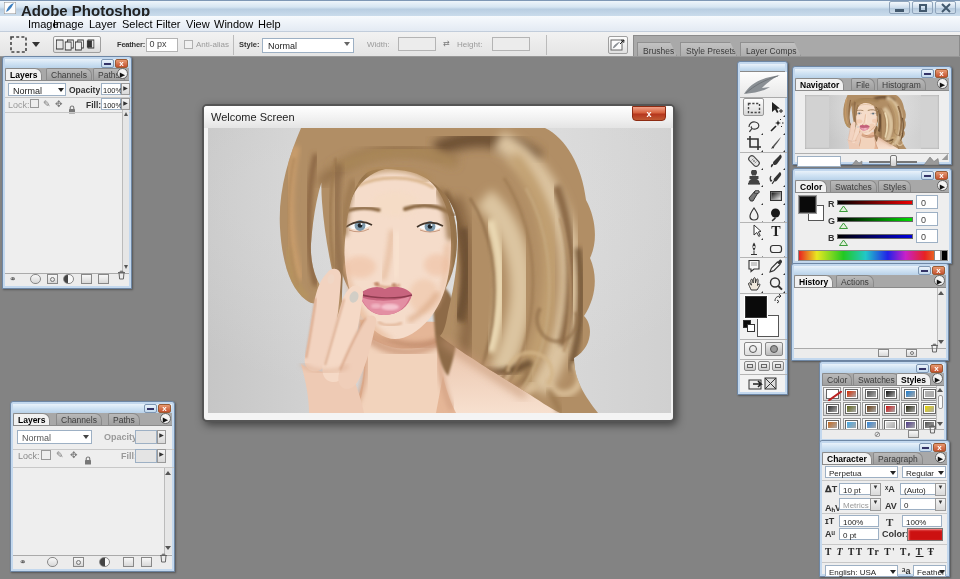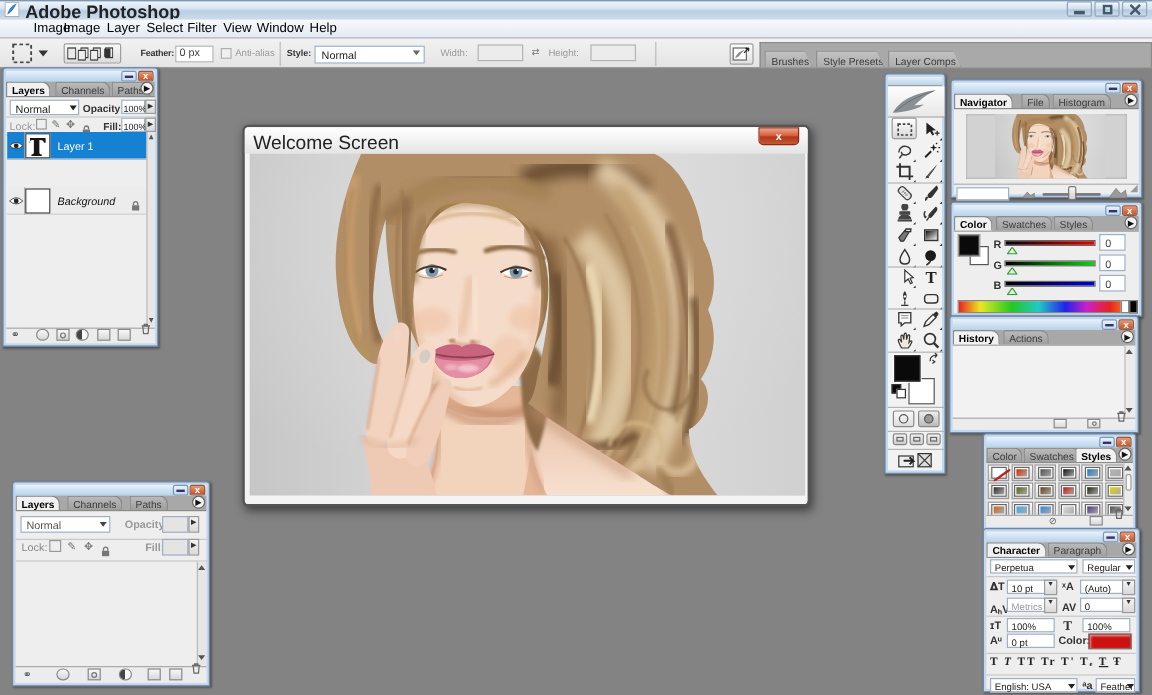--- a/index.html
+++ b/index.html
@@ -266,21 +266,21 @@
  <path d="M2.5,10.5 C4,6.5 7,4.5 10.5,3.5 C8,6 6.5,8.5 4.5,9.8 Z" fill="#8a8f94"></path>
  <path d="M10,6 L14,2 M14,2 l-2.8,0.3 M14,2 l-0.3,2.8" stroke="#222" stroke-width="1"></path>
 </svg>
 <div class="abs" id="palwell"></div>
 <div class="welltab" style="left:637px;width:40px;">Brushes</div>
 <div class="welltab" style="left:680px;width:57px;">Style Presets</div>
 <div class="welltab" style="left:740px;width:61px;">Layer Comps</div>
 
 <div class="abs" id="welcome" style="left:202px;top:104px;width:473px;height:318px;background:#f4f4f4;border:2px solid #555;border-radius:5px;box-shadow:2px 3px 8px rgba(0,0,0,.5);">
   <div class="abs" style="left:0;top:0;right:0;height:22px;background:linear-gradient(#ffffff,#f0f0f0 60%,#e4e4e4);border-radius:3px 3px 0 0;"></div>
-  <div class="abs" style="left:7px;top:5px;font-size:16px;color:#222;">Welcome Screen</div>
+  <div class="abs" style="left:7px;top:5px;font-size:11px;color:#222;">Welcome Screen</div>
   <div class="abs" style="left:428px;top:0px;width:34px;height:15px;background:linear-gradient(#f0a088,#d6613d 45%,#b5361d 55%,#c05a33);border:1px solid #8d2b12;border-radius:0 0 4px 4px;color:#fff;font-size:9px;font-weight:bold;text-align:center;line-height:14px;">x</div>
   <div class="abs" id="photo" style="left:4px;top:22px;width:463px;height:285px;background:#d5d5d5;overflow:hidden;"><svg width="463" height="285">
         <use href="#ph"></use>
       </svg></div>
 </div>
 
 <div class="pal" id="toolbox" style="left:737px;top:61px;width:51px;height:334px;">
   <div class="tbar" style="height:7px;"></div>
   <div class="body" style="top:9px;bottom:2px;background:#f2f2f2;">
     <div class="abs" style="left:0;top:0;width:47px;height:26px;background:linear-gradient(#fdfdfd,#e8e8e8);border-bottom:1px solid #aaa;">
@@ -410,44 +410,20 @@
     <div class="mini" style="left:50px;top:18px;color:#777;">✥</div>
     <div class="abs" style="left:63px;top:19px;"><svg width="8" height="9" viewBox="0 0 8 9">
           <rect x="1" y="4" width="6" height="4.5" rx="0.5" fill="#777"></rect>
           <path d="M2.2,4 V2.8 a1.8,1.8 0 0 1 3.6,0 V4" stroke="#777" stroke-width="1.1" fill="none"></path>
         </svg></div>
     <div class="mini" style="left:81px;top:19px;font-weight:bold;font-size:8.5px;">Fill:</div>
     <div class="cmb" style="left:96px;top:17px;width:20px;height:12px;padding:2px 0 0 1px;font-size:7.5px;">100%</div>
     <div class="spin" style="left:116px;top:17px;height:12px;">▶</div>
     <div class="abs" style="left:0;top:31px;width:126px;border-top:1px solid #c8c8c8;"></div>
 
-    <div class="lrow" style="top:29px;background:#1581d3;">
-      <svg class="eye" style="left:1px;top:7px;" viewBox="0 0 13 9">
-          <path d="M1,4.5 Q6.5,-1 12,4.5 Q6.5,9.5 1,4.5Z" fill="#fff" stroke="#333" stroke-width=".7"></path>
-          <circle cx="6.5" cy="4.5" r="2" fill="#222"></circle>
-        </svg>
-      <div class="abs" style="left:14px;top:0;width:1px;height:23px;background:#9a9a9a;"></div>
-      <div class="lthumb"><svg width="19" height="19" viewBox="0 0 19 19">
-            <path d="M3,3 h13 v4 h-1.4 c-0.3,-1.8 -1,-2.4 -3,-2.4 h-0.8 v10.2 c0,1.4 0.5,1.8 2,1.9 v1.3 h-8.6 v-1.3 c1.5,-0.1 2,-0.5 2,-1.9 V4.6 h-0.8 c-2,0 -2.7,0.6 -3,2.4 H3 Z" fill="#151515"></path>
-          </svg></div>
-      <div class="lname" style="color:#fff;">Layer 1</div>
-    </div>
-    <div class="lrow" style="top:75px;">
-      <svg class="eye" style="left:1px;top:7px;" viewBox="0 0 13 9">
-          <path d="M1,4.5 Q6.5,-1 12,4.5 Q6.5,9.5 1,4.5Z" fill="#fff" stroke="#333" stroke-width=".7"></path>
-          <circle cx="6.5" cy="4.5" r="2" fill="#222"></circle>
-        </svg>
-      <div class="abs" style="left:14px;top:0;width:1px;height:23px;background:#b5b5b5;"></div>
-      <div class="lthumb"></div>
-      <div class="lname" style="font-style:italic;">Background</div>
-      <div class="abs" style="left:103px;top:7px;"><svg width="8" height="9" viewBox="0 0 8 9">
-            <rect x="1" y="4" width="6" height="4.5" rx="0.5" fill="#777"></rect>
-            <path d="M2.2,4 V2.8 a1.8,1.8 0 0 1 3.6,0 V4" stroke="#777" stroke-width="1.1" fill="none"></path>
-          </svg></div>
-    </div>
 
     <div class="abs" style="right:0px;top:29px;bottom:14px;width:7px;background:#e6e6e6;border-left:1px solid #bbb;"></div>
     <div class="abs" style="right:1px;top:31px;border-left:2.5px solid transparent;border-right:2.5px solid transparent;border-bottom:4px solid #555;"></div>
     <div class="abs" style="right:1px;bottom:17px;border-left:2.5px solid transparent;border-right:2.5px solid transparent;border-top:4px solid #555;"></div>
 
     <div class="abs" style="left:0;right:0;bottom:0;height:13px;border-top:1px solid #aaa;background:#ececec;"></div>
     <div class="mini" style="left:4px;bottom:2px;color:#555;">⚭</div>
     <div class="bicon" style="left:25px;border-radius:5px;">&nbsp;</div>
     <div class="bicon" style="left:42px;">
         <div style="margin:2px auto;width:5px;height:5px;border:1px solid #777;border-radius:50%;"></div>

